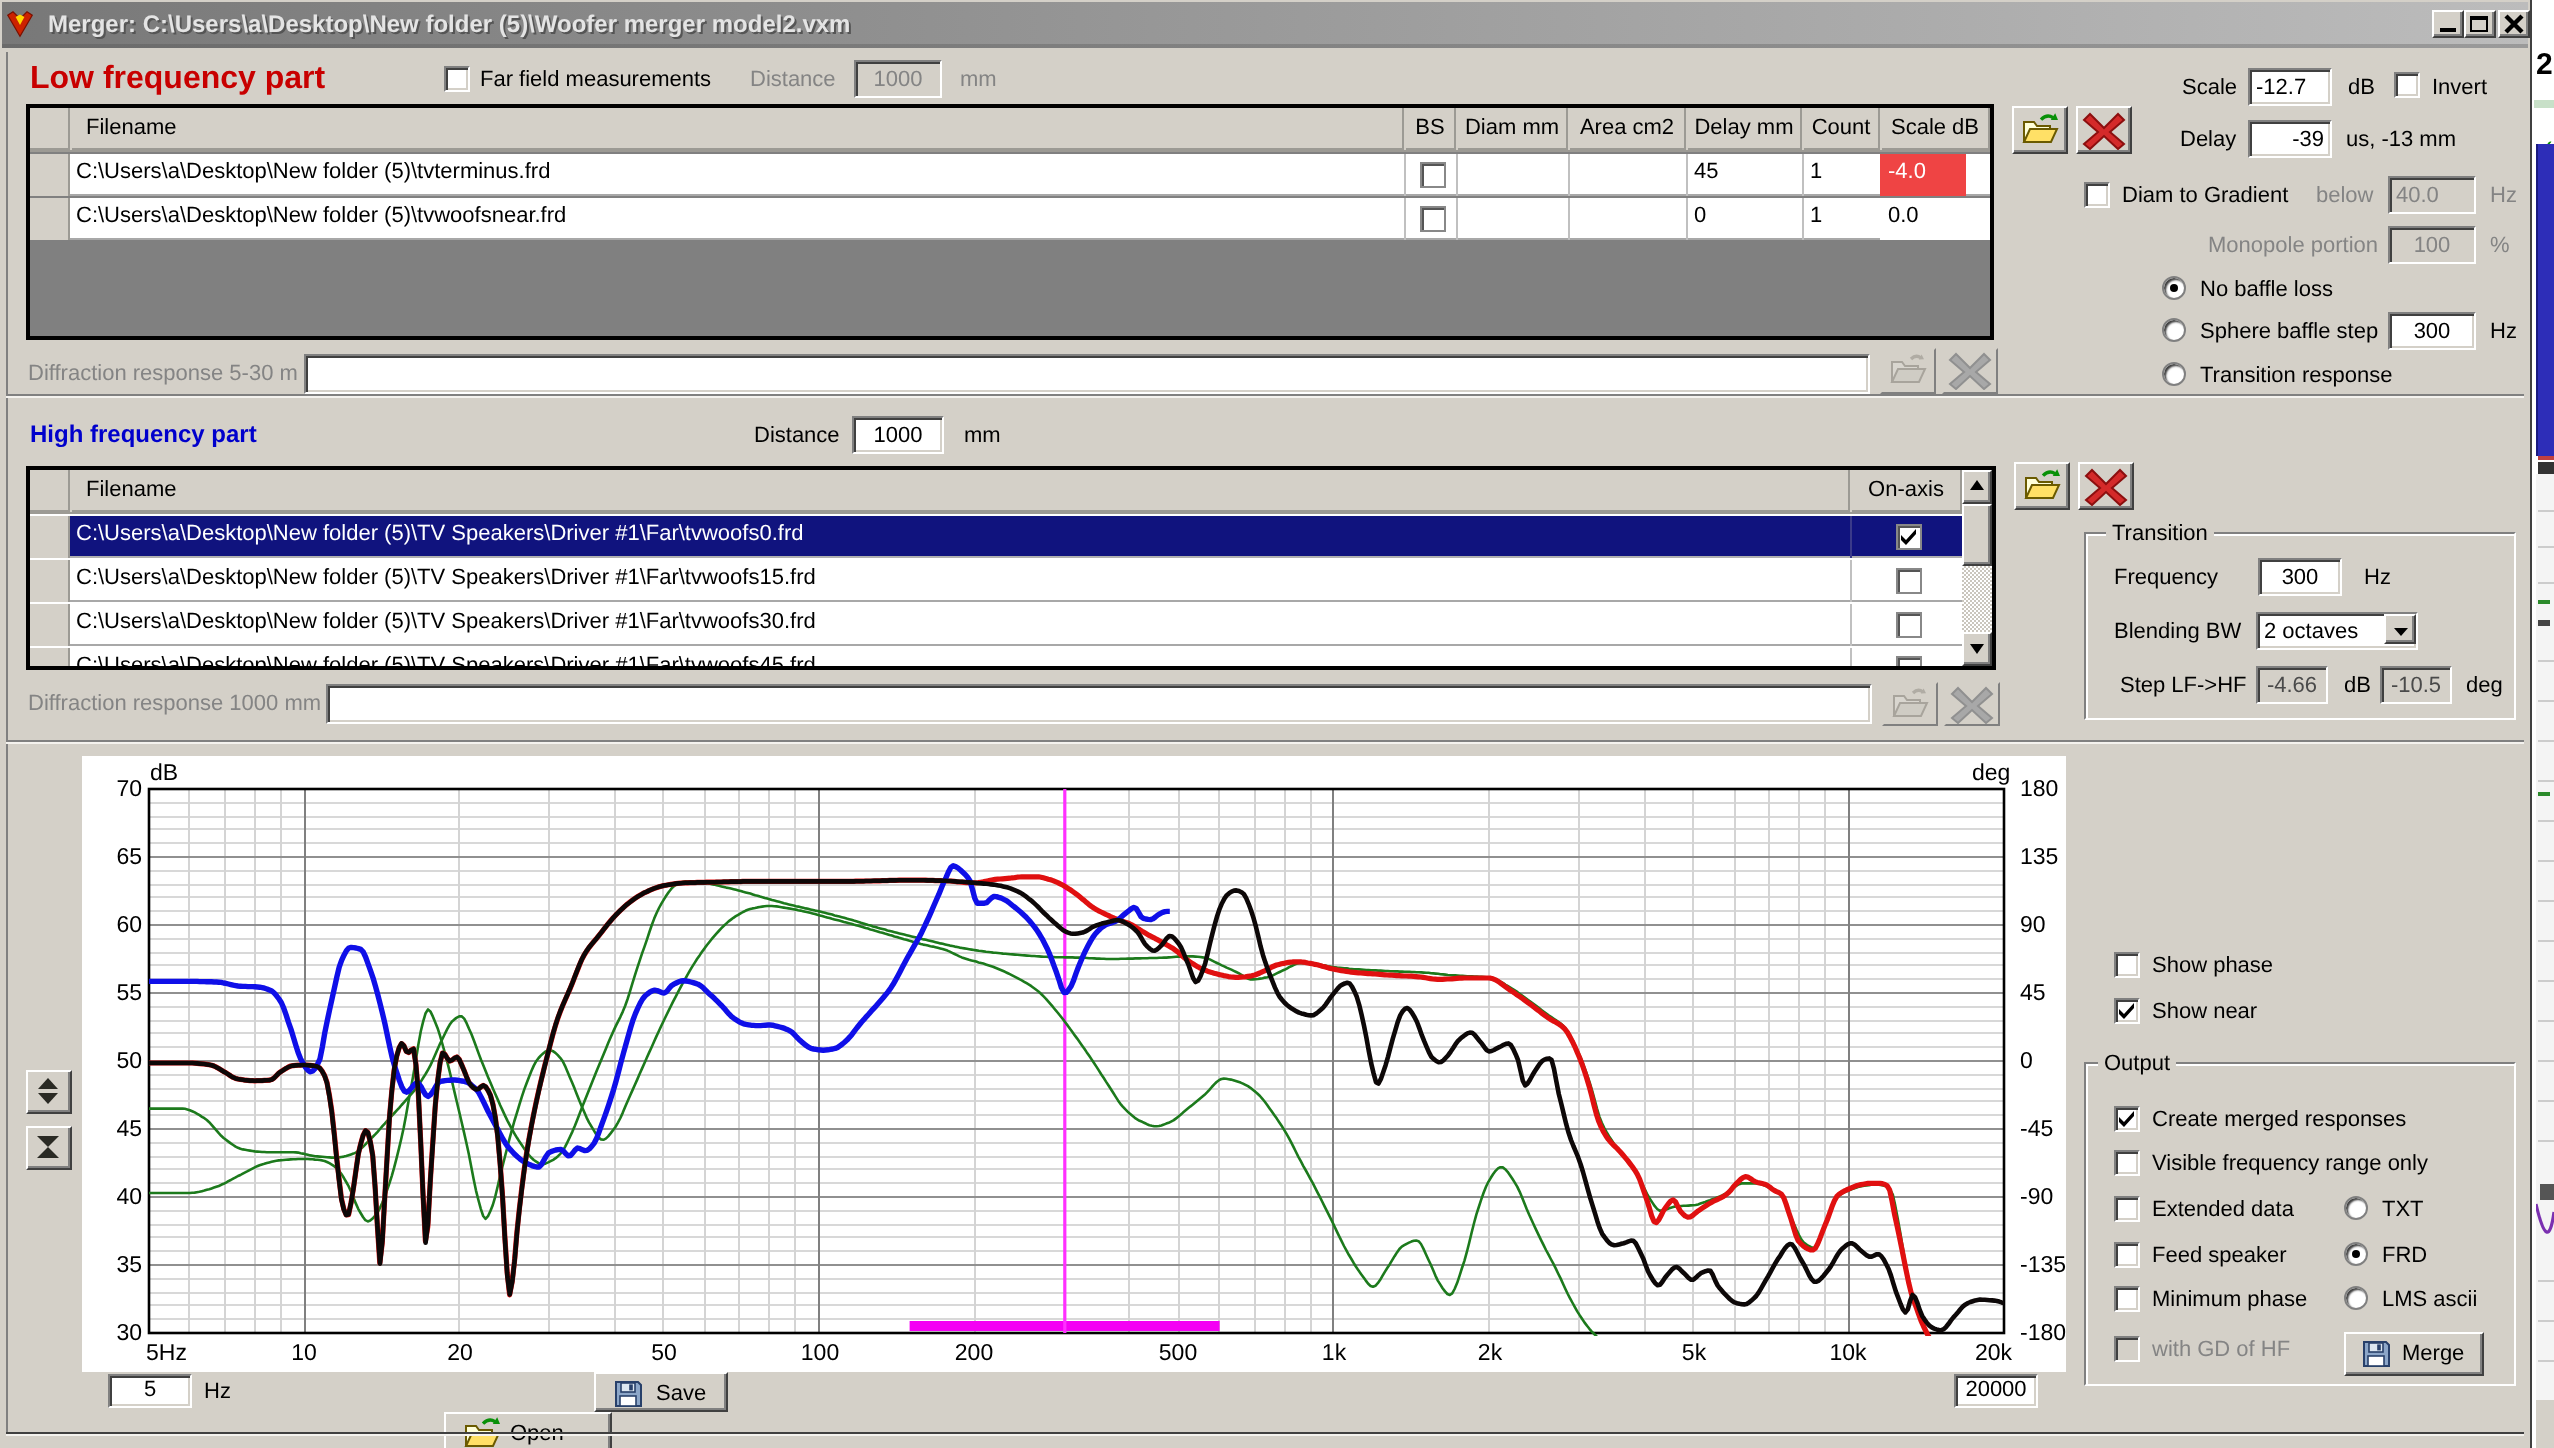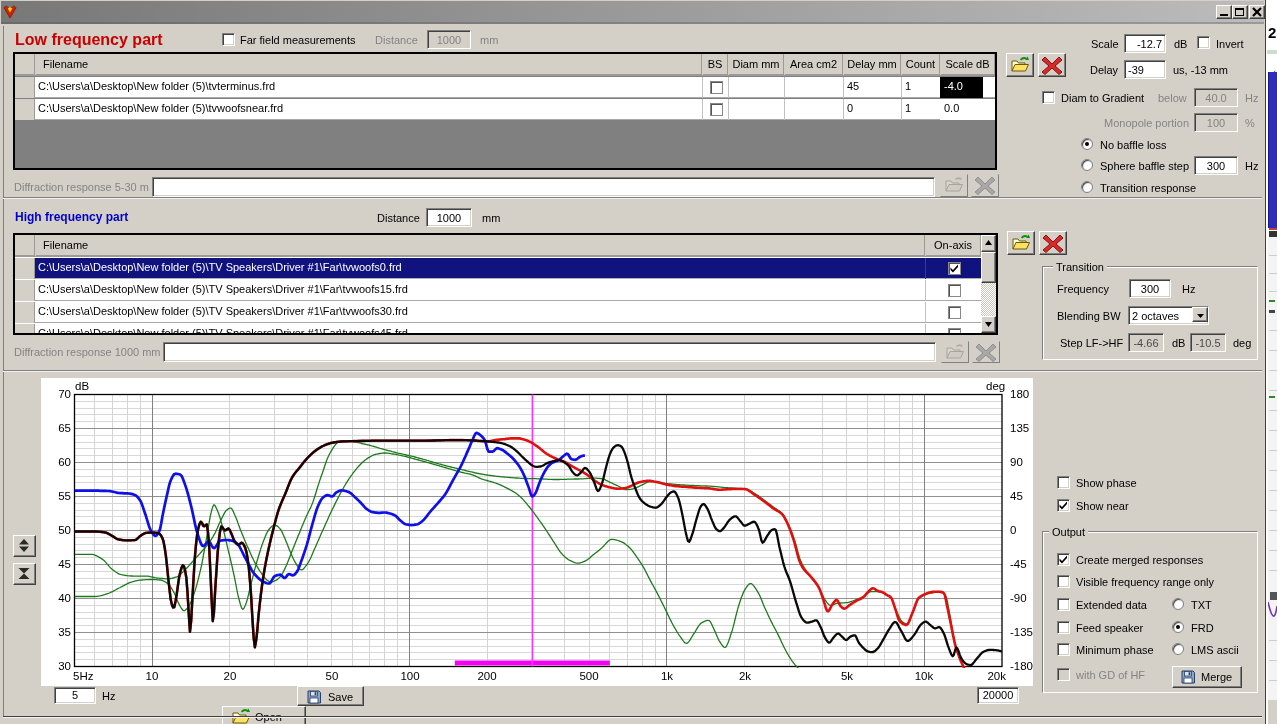--- a/index.html
+++ b/index.html
@@ -56,20 +56,21 @@
 <div class="ab" style="left:1268px;top:700px;width:9px;height:24px;background:#d4d0c8"></div>
 
 <div class="ab" style="left:0;top:0;width:1266px;height:724px;background:#d4d0c8;border-right:1px solid #404040">
 
 <div class="ab" style="left:1px;top:1px;width:1263px;height:21px;background:linear-gradient(to right,#787878,#bcbcbc)"></div>
 <div class="ab" style="left:1px;top:22px;width:1263px;height:2px;background:linear-gradient(to right,#6a6a6a,#9a9a9a)"></div>
 <svg class="ab" style="left:3px;top:5px" width="14" height="14" viewBox="0 0 16 16">
  <polygon points="1,3 8,15 15,3 12,1 8,5 4,1" fill="#cc2200" stroke="#7a1000" stroke-width="0.7"></polygon>
  <polygon points="5.5,4 8,8.5 10.5,4 8,2.5" fill="#ffd700"></polygon>
 </svg>
+<div class="ab" style="left:24px;top:5px;font-size:12px;font-weight:bold;color:#e4e4e4;text-shadow:1px 1px 0 #555">Merger: C:\Users\a\Desktop\New folder (5)\Woofer merger model2.vxm</div>
 <div class="btn" style="left:1216px;top:5px;width:16px;height:14px">
       <div class="ab" style="left:3px;top:8px;width:8px;height:2px;background:#000"></div>
     </div>
 <div class="btn" style="left:1232px;top:5px;width:16px;height:14px">
       <div class="ab" style="left:2px;top:2px;width:9px;height:8px;border:1px solid #000;border-top-width:2px"></div>
     </div>
 <div class="btn" style="left:1249px;top:5px;width:16px;height:14px"><svg width="14" height="12">
         <path d="M3 2 L11 10 M11 2 L3 10" stroke="#000" stroke-width="2.2"></path>
       </svg></div>
 
@@ -99,21 +100,21 @@
     <div class="ab" style="left:0;top:0;width:20px;height:21px;background:#d4d0c8;border-right:1px solid #9c9a94"></div>
     <div class="ab" style="left:23px;top:3px">C:\Users\a\Desktop\New folder (5)\tvterminus.frd</div>
     <div class="ab" style="left:687px;top:0;width:1px;height:21px;background:#c0c0c0"></div>
     <div class="chk" style="left:695px;top:4px"></div>
     <div class="ab" style="left:713px;top:0;width:1px;height:21px;background:#c0c0c0"></div>
     <div class="ab" style="left:769px;top:0;width:1px;height:21px;background:#c0c0c0"></div>
     <div class="ab" style="left:828px;top:0;width:1px;height:21px;background:#c0c0c0"></div>
     <div class="ab" style="left:832px;top:3px">45</div>
     <div class="ab" style="left:886px;top:0;width:1px;height:21px;background:#c0c0c0"></div>
     <div class="ab" style="left:890px;top:3px">1</div>
-    <div class="ab" style="left:925px;top:0;width:43px;height:21px;background:#000000;color:#fff;padding:3px 0 0 4px">-4.0</div>
+    <div class="ab" style="left:925px;top:0;width:43px;height:21px;background:#ef4444;color:#fff;padding:3px 0 0 4px">-4.0</div>
   </div>
 
   <div class="ab" style="left:0;top:45px;width:980px;height:21px;background:#fff;border-bottom:1px solid #a8a8a8">
     <div class="ab" style="left:0;top:0;width:20px;height:21px;background:#d4d0c8;border-right:1px solid #9c9a94"></div>
     <div class="ab" style="left:23px;top:3px">C:\Users\a\Desktop\New folder (5)\tvwoofsnear.frd</div>
     <div class="ab" style="left:687px;top:0;width:1px;height:21px;background:#c0c0c0"></div>
     <div class="chk" style="left:695px;top:4px"></div>
     <div class="ab" style="left:713px;top:0;width:1px;height:21px;background:#c0c0c0"></div>
     <div class="ab" style="left:769px;top:0;width:1px;height:21px;background:#c0c0c0"></div>
     <div class="ab" style="left:828px;top:0;width:1px;height:21px;background:#c0c0c0"></div>
@@ -132,32 +133,32 @@
 <path d="M18.6 0.6 l1.4 3.4 -3.6 0 Z" fill="#089008"></path>
 </svg>
     </div>
 <div class="btn" style="left:1038px;top:53px;width:28px;height:24px">
       <svg width="24" height="20" viewBox="0 0 24 20" style="position:absolute;left:1px;top:1px">
 <path d="M5 2 L12 9 L19 2 L22 5 L15 11 L22 17 L19 19.5 L12 13 L5 19.5 L2 17 L9 11 L2 5 Z" fill="#d42a2a" stroke="#8c0f0f" stroke-width="1"></path>
 </svg>
     </div>
 
 <div class="lb" style="left:1091px;top:38px">Scale</div>
-<div class="tb" style="left:1124px;top:34px;width:42px;height:19px;text-align:right">-12.7</div>
+<div class="tb" style="left:1124px;top:34px;width:42px;height:19px;text-align:left">-12.7</div>
 <div class="lb" style="left:1174px;top:38px">dB</div>
 <div class="cb" style="left:1197px;top:36px"></div>
 <div class="lb" style="left:1216px;top:38px">Invert</div>
 <div class="lb" style="left:1090px;top:64px">Delay</div>
-<div class="tb" style="left:1124px;top:60px;width:42px;height:19px;text-align:left">-39</div>
+<div class="tb" style="left:1124px;top:60px;width:42px;height:19px;text-align:right">-39</div>
 <div class="lb" style="left:1173px;top:64px">us, -13 mm</div>
 
 <div class="cb" style="left:1042px;top:91px"></div>
 <div class="lb" style="left:1061px;top:92px">Diam to Gradient</div>
 <div class="lb gray" style="left:1158px;top:92px">below</div>
-<div class="tb dis" style="left:1194px;top:88px;width:44px;height:19px;text-align:center">40.0</div>
+<div class="tb dis" style="left:1194px;top:88px;width:44px;height:19px;text-align:left">40.0</div>
 <div class="lb gray" style="left:1245px;top:92px">Hz</div>
 <div class="lb gray" style="left:1104px;top:117px">Monopole portion</div>
 <div class="tb dis" style="left:1194px;top:113px;width:44px;height:19px;text-align:center">100</div>
 <div class="lb gray" style="left:1245px;top:117px">%</div>
 <div class="rd on" style="left:1081px;top:138px"></div>
 <div class="lb" style="left:1100px;top:139px">No baffle loss</div>
 <div class="rd" style="left:1081px;top:159px"></div>
 <div class="lb" style="left:1100px;top:160px">Sphere baffle step</div>
 <div class="tb" style="left:1194px;top:156px;width:44px;height:19px;text-align:center">300</div>
 <div class="lb" style="left:1245px;top:160px">Hz</div>

